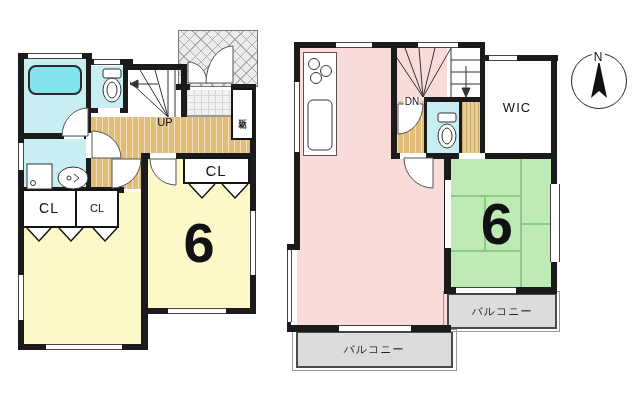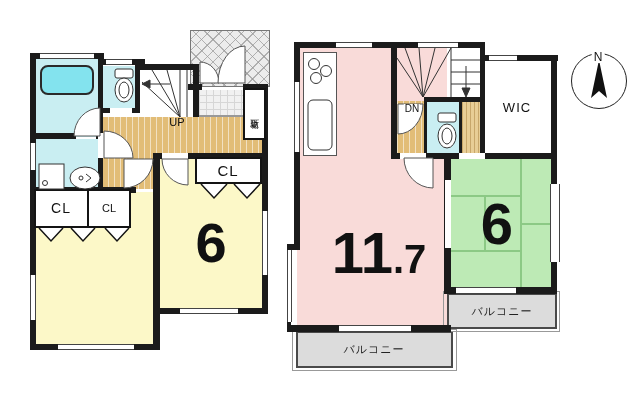--- a/index.html
+++ b/index.html
@@ -26,21 +26,21 @@
   .tatamiline{position:absolute;background:#8cc985;}
   .balc{position:absolute;background:#dcdcdc;border:2px solid #4a4a4a;box-sizing:border-box;}
   .balcouter{position:absolute;border:1px solid #999;box-sizing:border-box;}
   svg{position:absolute;overflow:visible;}
 </style>
 </head>
 <body>
 
 <div id="canvas">
 
-  <div class="abs" style="left:12px;top:0;width:290px;height:324px;">
+  <div class="abs" style="left:0;top:0;width:290px;height:324px;">
 
     <div class="room hatch" style="left:178px;top:30px;width:80px;height:57px;"></div>
     <div class="room" style="left:24px;top:59px;width:64px;height:78px;background:#c9eef2;"></div>
     <div class="room" style="left:24px;top:139px;width:64px;height:52px;background:#c9eef2;"></div>
     <div class="room" style="left:91px;top:66px;width:35px;height:47px;background:#c9eef2;"></div>
     <div class="room gridfloor" style="left:187px;top:90px;width:44px;height:27px;"></div>
     <div class="room wood" style="left:90px;top:117px;width:160px;height:36px;"></div>
     <div class="room wood" style="left:90px;top:117px;width:52px;height:72px;"></div>
     <div class="room" style="left:148px;top:158px;width:102px;height:150px;background:#fcf8c8;"></div>
     <div class="room" style="left:24px;top:192px;width:118px;height:152px;background:#fcf8c8;"></div>
@@ -228,25 +228,22 @@
       <line x1="26" y1="49" x2="38" y2="0"></line>
         <line x1="26" y1="49" x2="54" y2="0"></line>
       <line x1="54" y1="0" x2="54" y2="49"></line>
       <line x1="54" y1="12" x2="83" y2="12"></line>
         <line x1="54" y1="24" x2="83" y2="24"></line>
         <line x1="54" y1="36" x2="83" y2="36"></line>
       <line x1="69" y1="18" x2="69" y2="42"></line>
         <polygon points="65,40 73,40 69,49" fill="#333"></polygon>
     </svg>
 
-    <div class="lbl" style="left:412px;top:102px;font-size:10px;background:#fff;padding:0 1px;margin-top:7px;">DN</div>
+    <div class="lbl" style="left:412px;top:102px;font-size:10px;background:#fff;padding:0 1px;">DN</div>
     <div class="lbl" style="left:517px;top:107px;font-size:13px;letter-spacing:1px;">WIC</div>
-    <div class="lbl" style="left:379px;top:253px;">
-      <span class="num" style="font-size:58px;">11</span><span class="num" style="font-size:40px;">.7</span>
-    </div>
     <div class="lbl num" style="left:497px;top:224px;font-size:58px;">6</div>
     <div class="lbl" style="left:374px;top:349px;font-size:11px;letter-spacing:1px;color:#222;">バルコニー</div>
     <div class="lbl" style="left:502px;top:311px;font-size:11px;letter-spacing:1px;color:#222;">バルコニー</div>
   </div>
 
   <div class="abs" style="left:568px;top:48px;width:64px;height:64px;">
     <div class="abs" style="left:3px;top:5px;width:56px;height:56px;border:1.5px solid #222;border-radius:50%;box-sizing:border-box;"></div>
     <svg style="left:19px;top:12px;" width="24" height="44">
         <polygon points="12,0 20,38 12,31 4,38" fill="#111"></polygon>
       </svg>

